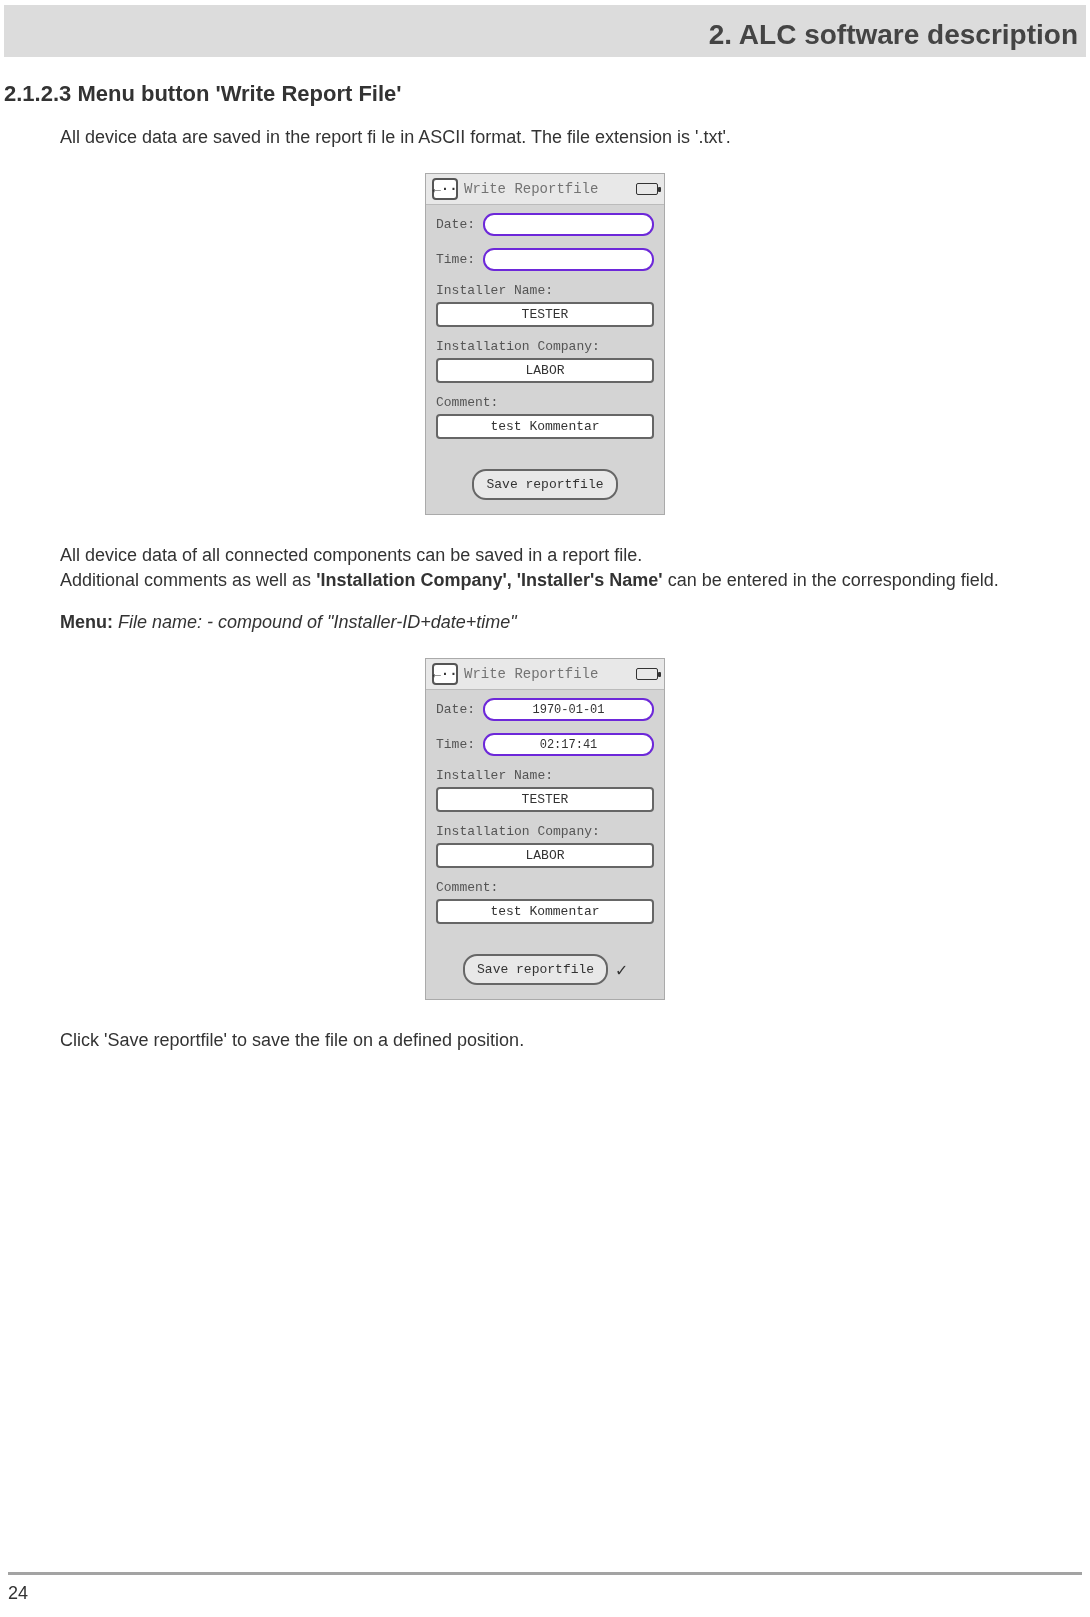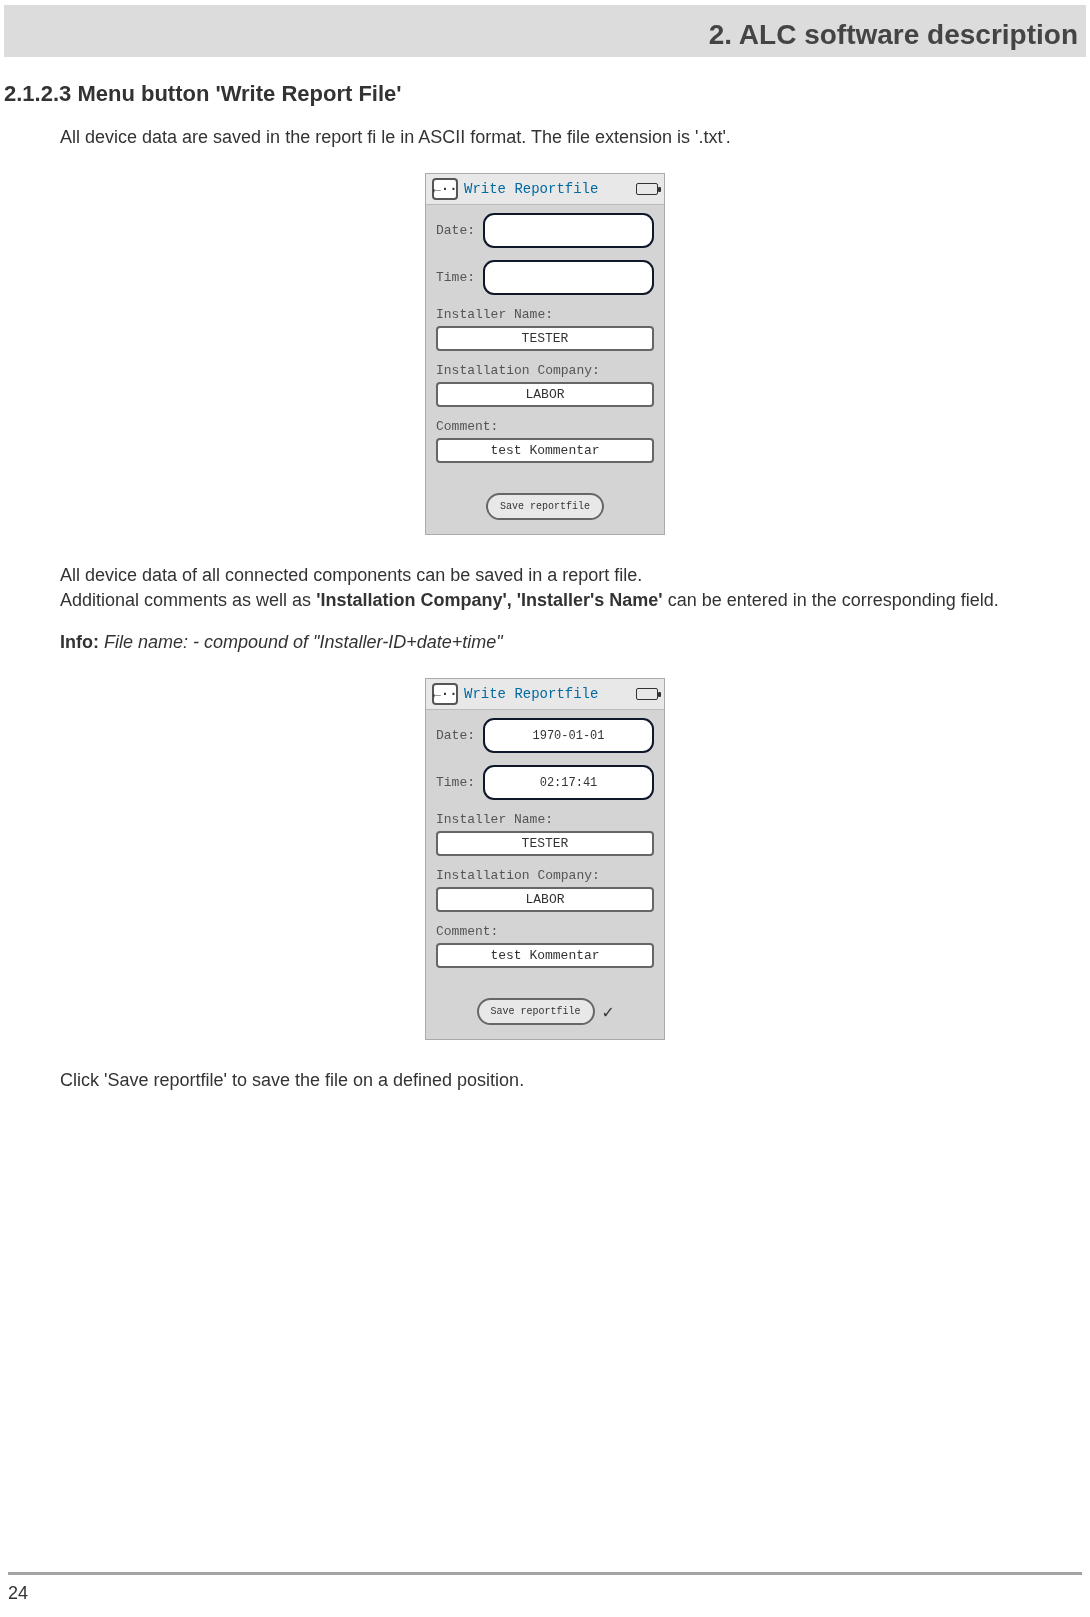--- a/index.html
+++ b/index.html
@@ -49,41 +49,41 @@
   .back-btn {
     width: 26px; height: 22px;
     border: 2px solid #555;
     border-radius: 4px;
     display: flex; align-items: center; justify-content: center;
     background: #fff;
     font-weight: bold;
     font-size: 14px;
     color: #333;
   }
-  .dev-title { font-size: 14px; flex: 1; color: #0369a1; }
+  .dev-title { font-size: 14px; flex: 1; color: #737373; }
   .battery {
     width: 22px; height: 12px; border: 1.5px solid #333; position: relative; border-radius: 2px;
   }
   .battery::after { content:""; position:absolute; right:-4px; top:3px; width:3px; height:5px; background:#333; border-radius:1px;}
   .dev-body { padding: 8px 10px 14px 10px; display:flex; flex-direction:column; gap:12px; }
   .row { display:flex; align-items:center; gap:8px; }
   .label { font-size:13px; color:#555; }
   .pill {
-    flex:1; height:35px; border:2px solid #0f172a; border-radius:11px; background:#fff;
+    flex:1; height:23px; border:2px solid #6d28d9; border-radius:11px; background:#fff;
     display:flex; align-items:center; justify-content:center; font-size:12px; color:#333;
   }
   .full-row { display:flex; flex-direction:column; gap:4px; }
   .rect-field {
     height:25px; border:2px solid #666; border-radius:4px; background:#fff;
     display:flex; align-items:center; justify-content:center; font-size:13px; color:#333;
   }
   .save-row { margin-top:18px; display:flex; align-items:center; justify-content:center; gap:8px; }
   .save-btn {
     border:2px solid #666; border-radius:14px; padding:6px 12px; background:#e8e8e8;
-    font-size:10px; color:#333;
+    font-size:13px; color:#333;
   }
   .check { font-size:18px; color:#333; }
   .footer {
     position: absolute;
     bottom: 18px;
     left: 8px;
     right: 8px;
     border-top: 3px solid #a3a3a3;
     padding-top: 8px;
     font-size: 18px;
@@ -137,21 +137,21 @@
       </div>
     </div>
   </div>
 
   <p class="body-text">All device data of all connected components can be saved in a report file.</p>
   <p class="body-text">
     <span>Additional comments as well as </span><span class="bold">'Installation Company', 'Installer's Name'</span><span> can be entered in the corresponding field.</span>
   </p>
 
   <p class="body-text" style="margin-top:18px;">
-    <span class="bold">Info:</span><span class="italic"> File name: - compound of "Installer-ID+date+time"</span>
+    <span class="bold">Menu:</span><span class="italic"> File name: - compound of "Installer-ID+date+time"</span>
   </p>
 
   <div class="screenshot-wrap">
     <div class="device">
       <div class="dev-titlebar">
         <div class="back-btn">
           <span>←··</span>
         </div>
         <div class="dev-title">Write Reportfile</div>
         <div class="battery"></div>

